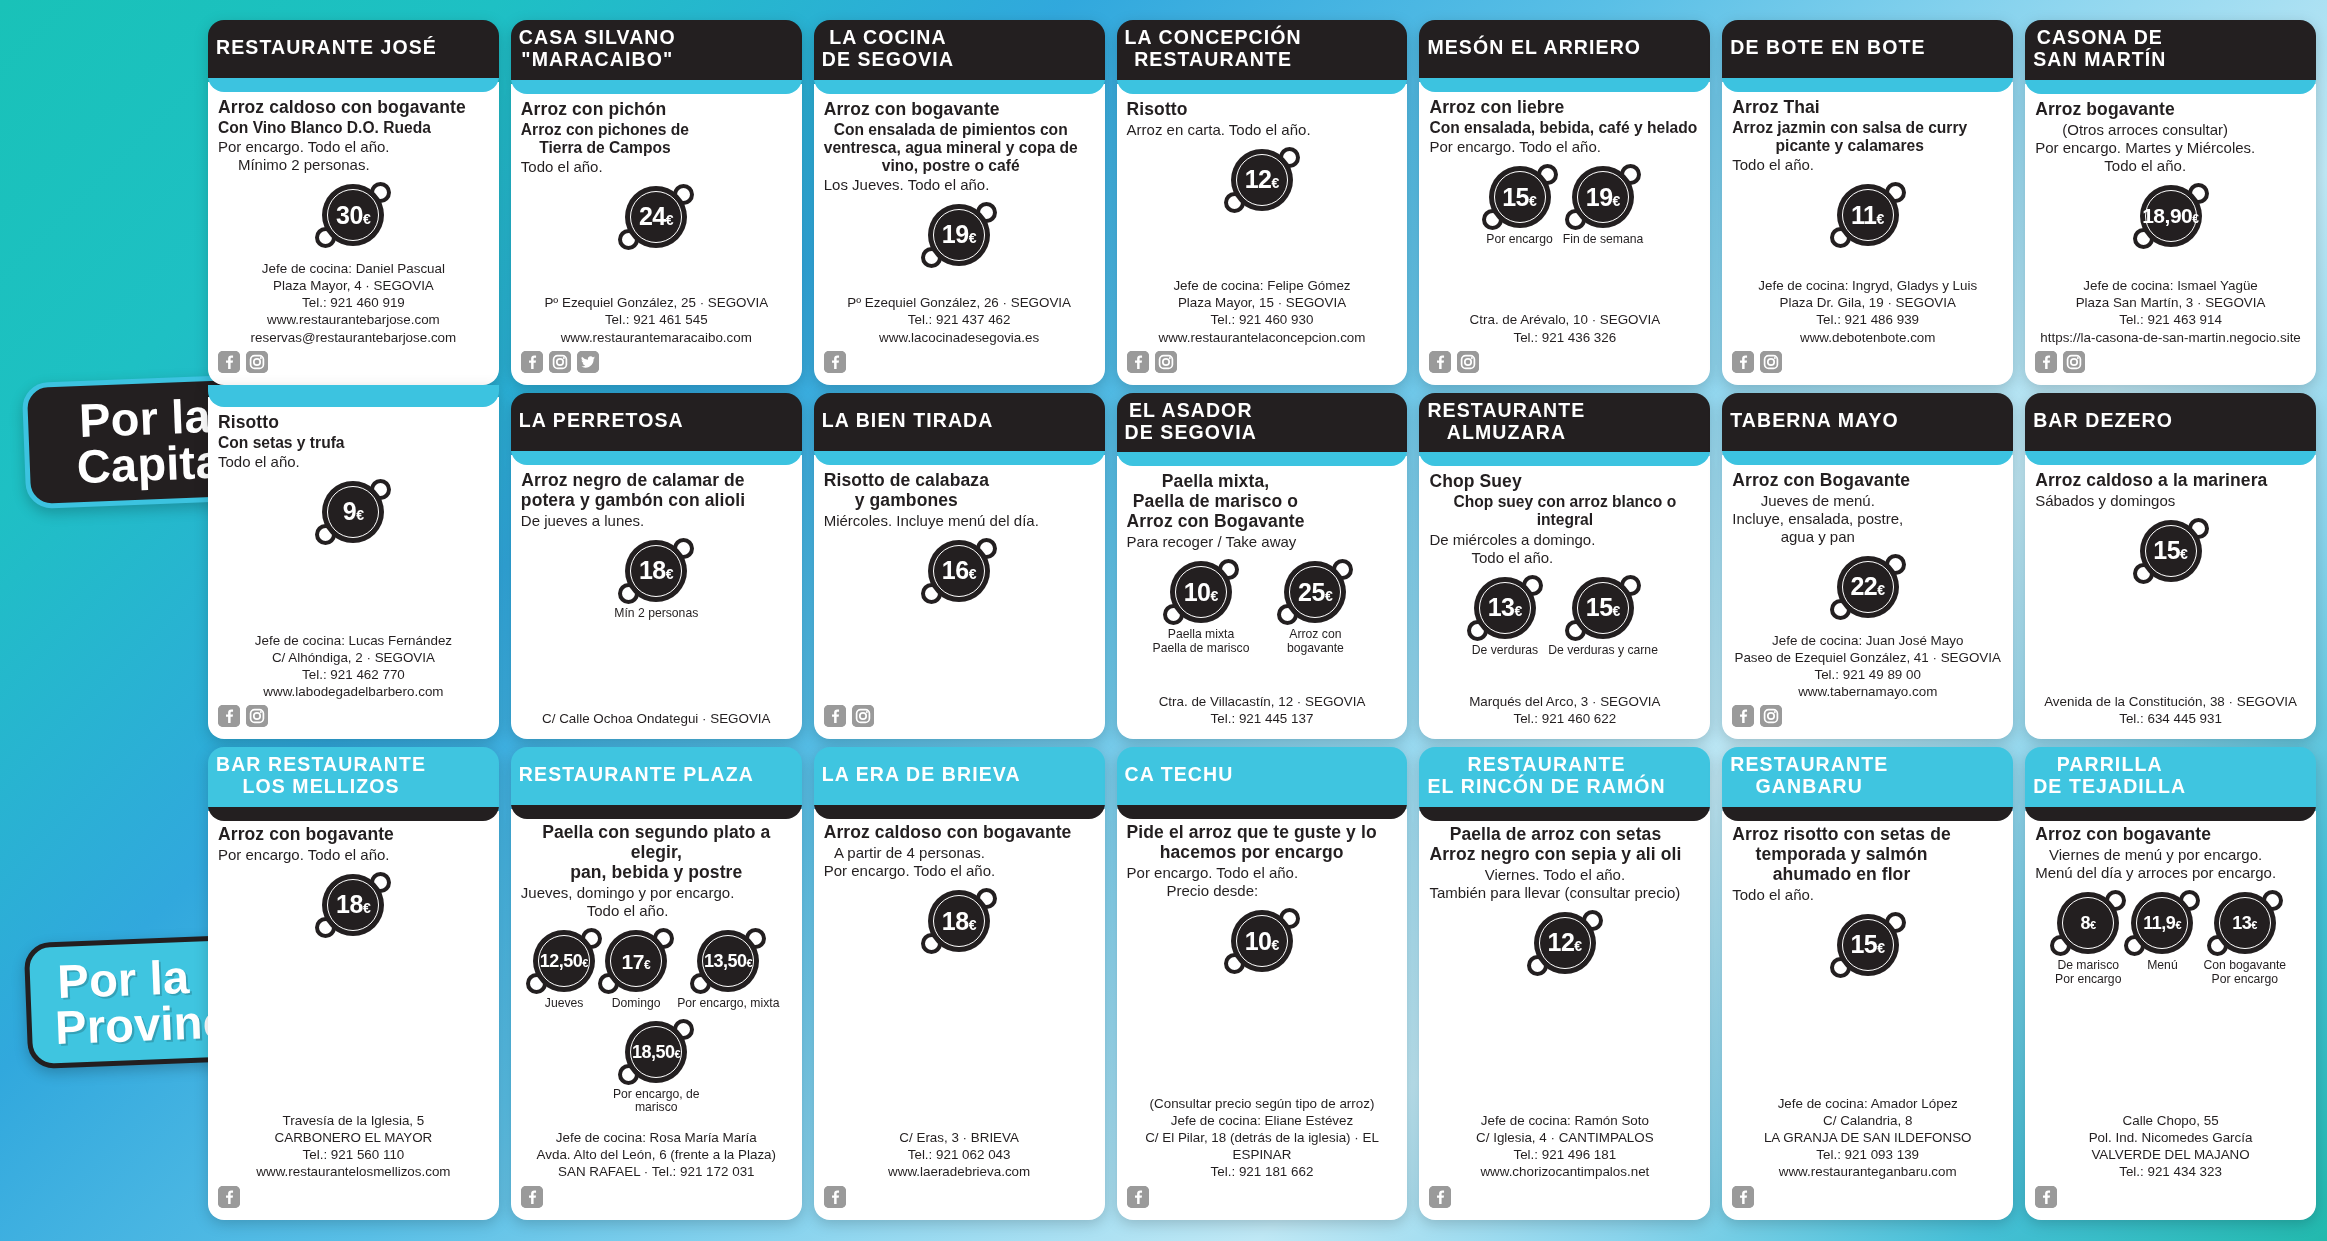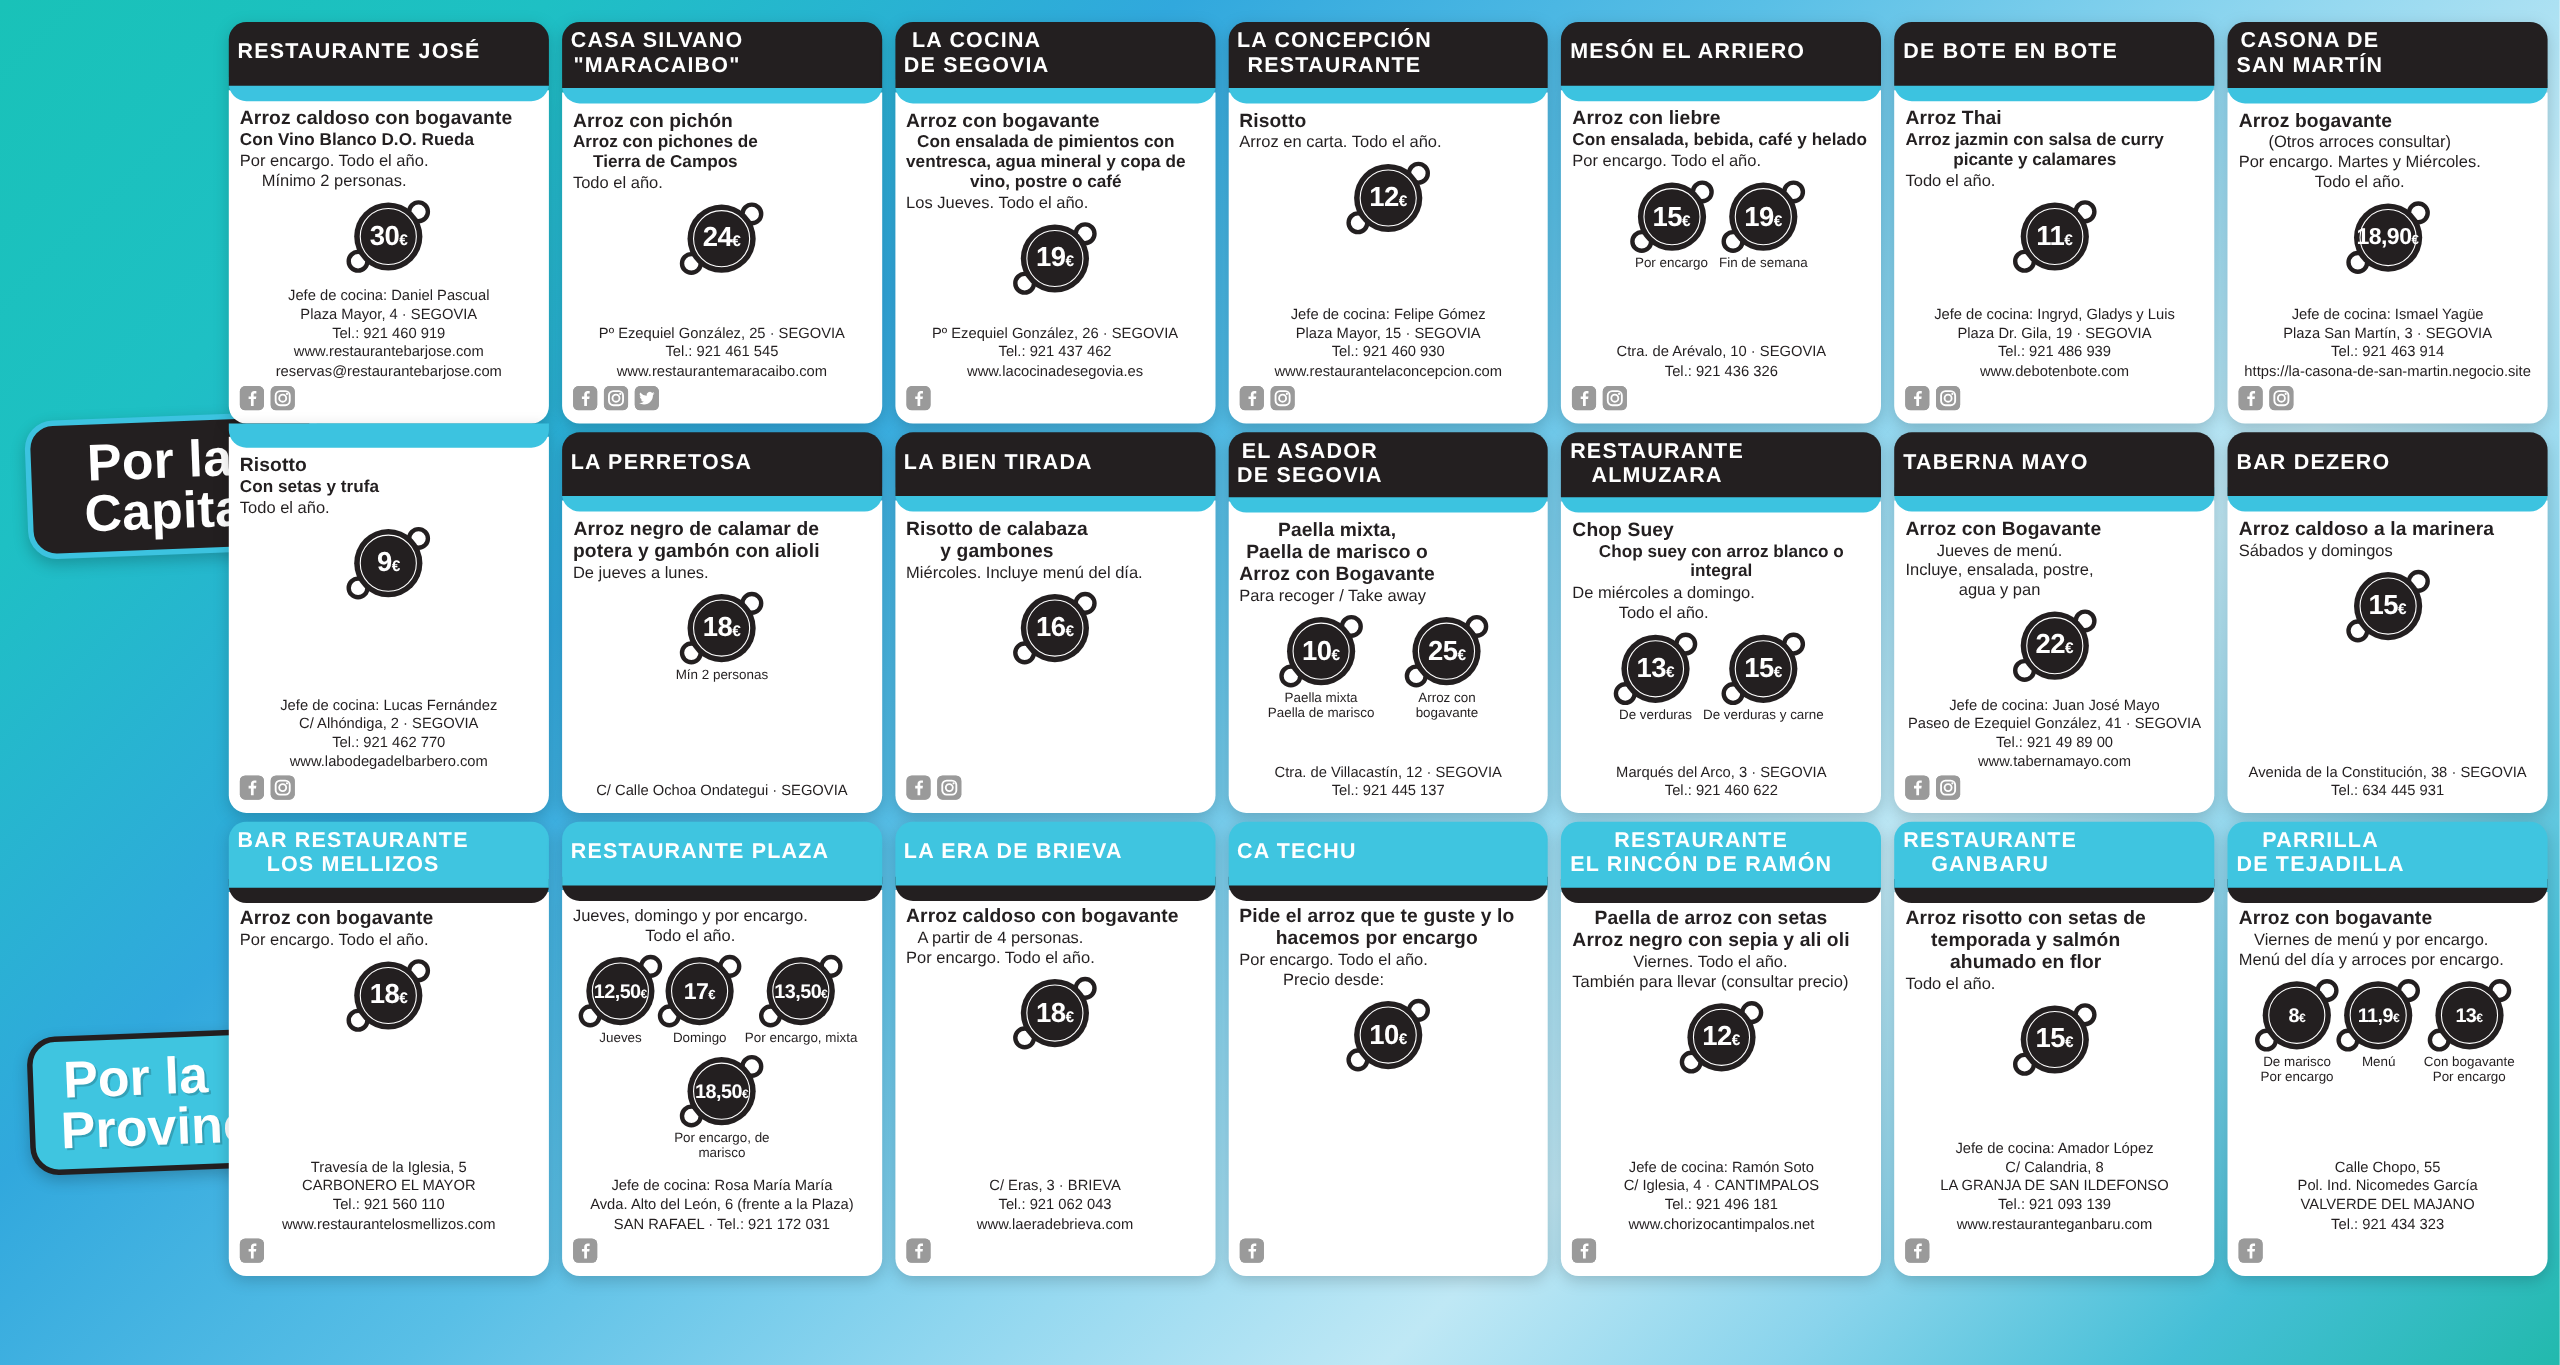--- a/index.html
+++ b/index.html
@@ -999,20 +999,24 @@
             </div>
           </div>
         </div><div class="card style-provincia">
           <div class="card-head">
             <div>
               <div>RESTAURANTE PLAZA</div>
             </div>
           </div>
           <div class="card-accent"></div>
           <div class="card-body">
+            <div class="dish">
+              <div>Paella con segundo plato a elegir,</div>
+              <div>pan, bebida y postre</div>
+            </div>
             <div class="avail">
               <div>Jueves, domingo y por encargo.</div>
               <div>Todo el año.</div>
             </div>
             <div class="prices">
               <div class="price-col">
                 <div class="pan small">
                   <span class="handle h1"></span>
                   <span class="handle h2"></span>
                   <span class="disc">
@@ -1161,20 +1165,26 @@
                     <span class="ring"></span>
                     <span class="amt">
                       <span class="n">10</span>
                       <span class="e">€</span>
                     </span>
                   </span>
                 </div>
               </div>
             </div>
             <div class="spacer"></div>
+            <div class="contact">
+              <div>(Consultar precio según tipo de arroz)</div>
+              <div>Jefe de cocina: Eliane Estévez</div>
+              <div>C/ El Pilar, 18 (detrás de la iglesia) · EL ESPINAR</div>
+              <div>Tel.: 921 181 662</div>
+            </div>
             <div class="socials">
               <span class="soc">
                 <svg viewBox="0 0 22 22">
                   <rect width="22" height="22" rx="5" fill="#9a9a9a"></rect>
                   <path d="M12.6 18v-6.2h2.1l.32-2.4h-2.42V7.86c0-.7.19-1.17 1.19-1.17h1.27V4.55A17 17 0 0 0 13.2 4.45c-1.83 0-3.09 1.12-3.09 3.17V9.4H8v2.4h2.11V18z" fill="#fff"></path>
                 </svg>
               </span>
             </div>
           </div>
         </div><div class="card style-provincia">

